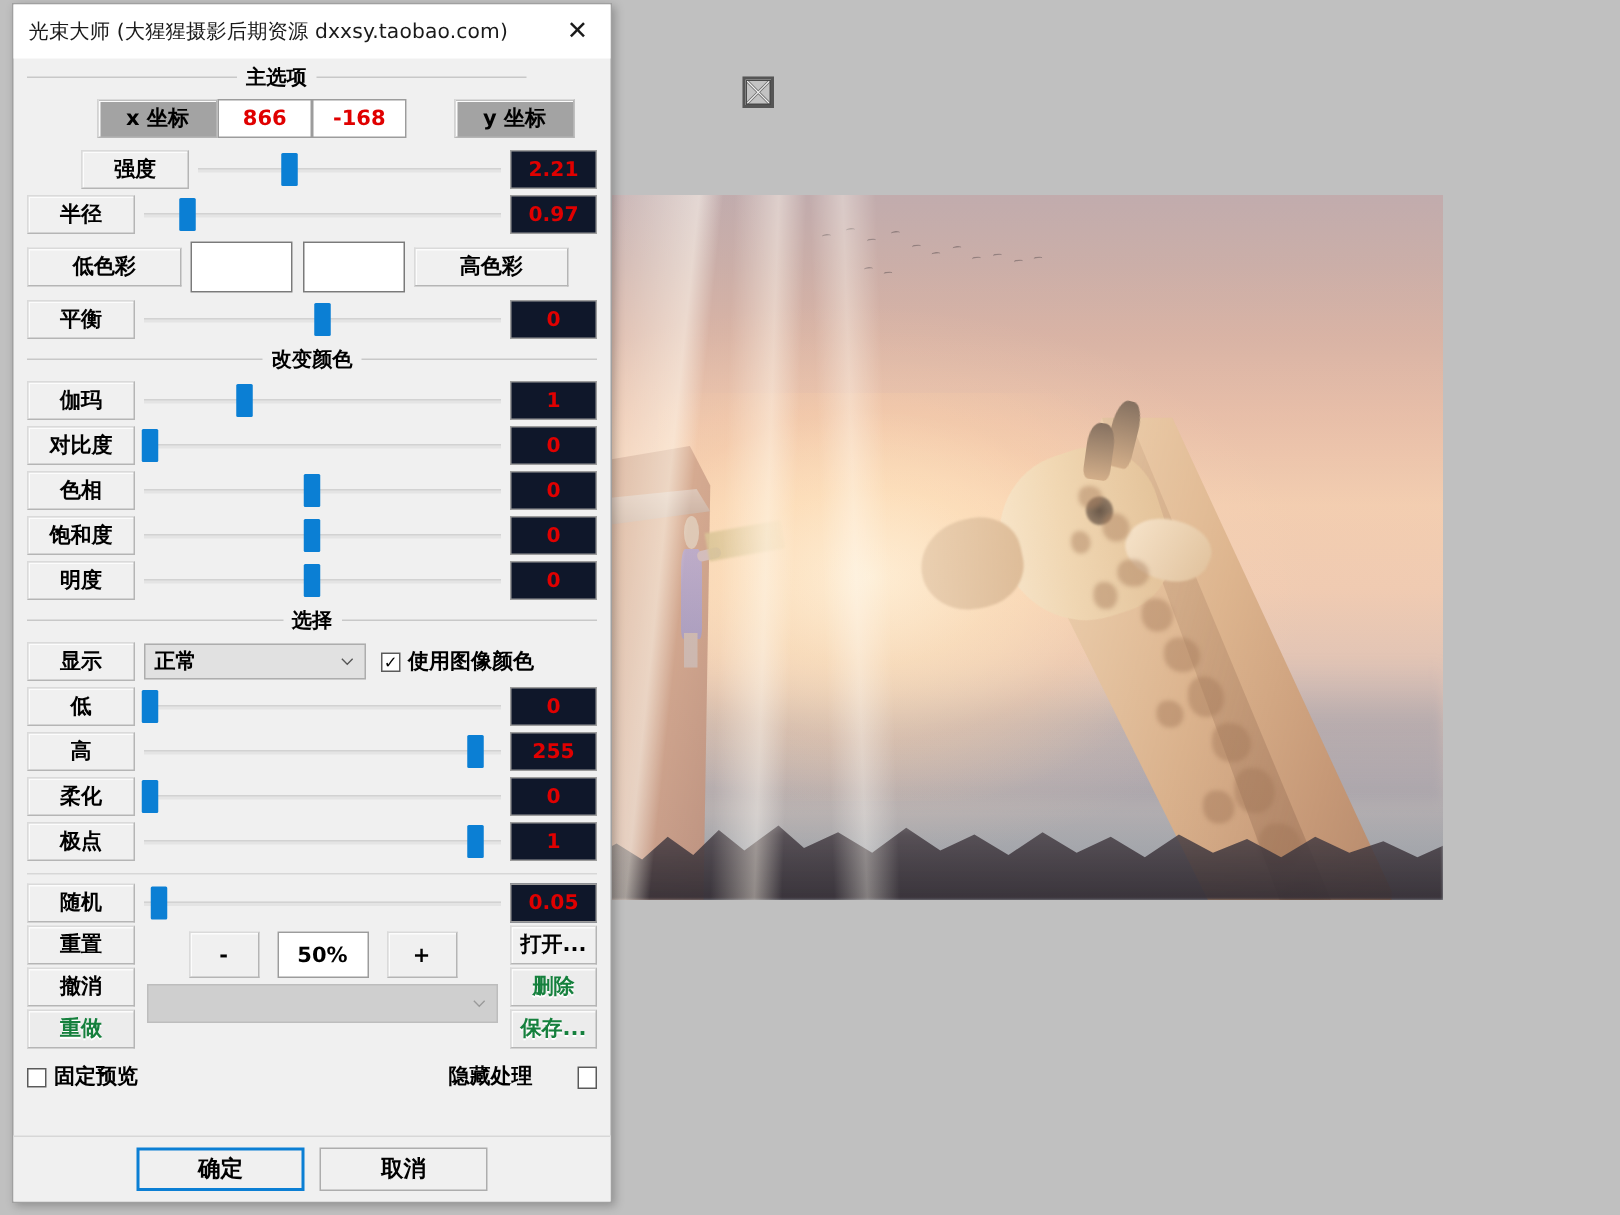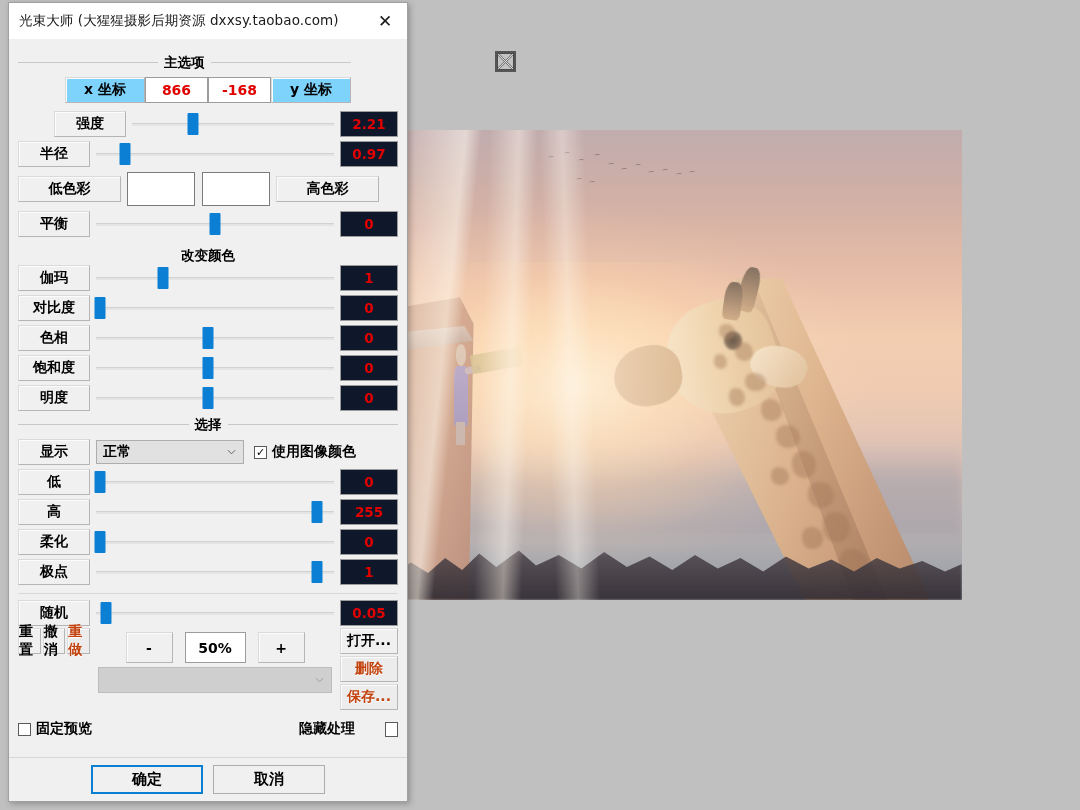--- a/index.html
+++ b/index.html
@@ -200,21 +200,21 @@
   }
   #title-text {
     font-size:13.5px; color:#1a1a1a; white-space:nowrap; letter-spacing:0.1px;
   }
   #close-btn {
     margin-left:auto; width:44px; height:34px; display:flex;
     align-items:center; justify-content:center; cursor:pointer;
     font-size:17px; color:#1a1a1a; font-family:"DejaVu Sans",sans-serif;
   }
 
-  #dlg-body { flex:1 1 auto; padding:11px 9px 0 9px; position:relative; }
+  #dlg-body { flex:1 1 auto; padding:0 9px 0 9px; position:relative; }
 
   
   .group-cap {
     display:flex; align-items:center; gap:6px; height:19px;
     font-size:13.5px; font-weight:bold; color:#000; user-select:none;
   }
   .group-cap .rule { flex:1 1 auto; height:1px; background:#c8c8c8; }
   .group-cap .cap-text { font-weight:bold; }
 
   
@@ -246,24 +246,24 @@
     width:58px; height:26px; flex:0 0 58px;
     background:#0f172a; border:1px solid #9c9c9c;
     display:flex; align-items:center; justify-content:center;
     color:#e00000; font-size:13.5px; font-weight:bold;
     font-family:"DejaVu Sans",sans-serif;
   }
 
   
   #coord-row { display:flex; align-items:center; height:30px; justify-content:center; gap:0; }
   .coord-lbl {
-    width:80px; height:26px; background:#7dd3fc;
+    width:80px; height:26px; background:#a3a3a3;
     border:1px solid #b5b5b5; border-top-color:#dadada; border-left-color:#dadada;
     display:flex; align-items:center; justify-content:center;
-    font-size:14px; font-weight:bold; box-shadow: inset 1px 1px 0 #fcfcfc;
+    font-size:14px; font-weight:bold; box-shadow: inset 1px 1px 0 #fcfcfc; margin-left: 32px;
   }
   .coord-val {
     width:63px; height:26px; background:#fff; border:1px solid #9c9c9c;
     display:flex; align-items:center; justify-content:center;
     color:#e00000; font-size:14px; font-weight:bold;
   }
 
   
   .ddl {
     height:24px; background:#e1e1e1;
@@ -294,21 +294,21 @@
   .chk-label { font-size:14px; font-weight:bold; }
 
   
   .sbtn {
     height:26px; background:#f0f0f0; border:1px solid #b5b5b5;
     border-top-color:#dadada; border-left-color:#dadada;
     display:flex; align-items:center; justify-content:center;
     font-size:14px; font-weight:bold; box-shadow: inset 1px 1px 0 #fcfcfc;
     cursor:pointer;
   }
-  .sbtn.disabled { color:#c2410c; background:#ececec; text-shadow:0 1px 0 #fff; cursor:default; }
+  .sbtn.disabled { color:#15803d; background:#ececec; text-shadow:0 1px 0 #fff; cursor:default; }
 
   #footer {
     flex:0 0 auto; height:44px; border-top:1px solid #d7d7d7;
     display:flex; align-items:center; justify-content:center; gap:10px;
     background:#f0f0f0;
   }
   .big-btn {
     width:112px; height:29px; background:#f0f0f0; border:1px solid #adadad;
     display:flex; align-items:center; justify-content:center;
     font-size:15px; font-weight:bold; cursor:pointer;
@@ -447,21 +447,21 @@
 
     <div class="row">
       <div class="lbl-btn">平衡</div>
       <div class="slider">
         <div class="track"></div>
           <div class="thumb" style="left:50%"></div>
       </div>
       <div class="valbox">0</div>
     </div>
 
-    <div class="group-cap" style="margin-top:2px;flex-direction:column;">
+    <div class="group-cap" style="margin-top:2px;">
       <div class="rule"></div>
       <span class="cap-text">改变颜色</span>
       <div class="rule"></div>
     </div>
 
     <div class="row" style="margin-top:3px;">
       <div class="lbl-btn">伽玛</div>
       <div class="slider">
         <div class="track"></div>
           <div class="thumb" style="left:28%"></div>
@@ -562,21 +562,21 @@
       <div class="lbl-btn">随机</div>
       <div class="slider">
         <div class="track"></div>
           <div class="thumb" style="left:4%"></div>
       </div>
       <div class="valbox">0.05</div>
     </div>
 
     <div style="display:flex;gap:0;align-items:flex-start;">
 
-      <div style="flex:0 0 72px;display:flex;gap:2px;">
+      <div style="flex:0 0 72px;display:flex;flex-direction:column;gap:2px;">
         <div class="sbtn">重置</div>
         <div class="sbtn">撤消</div>
         <div class="sbtn disabled">重做</div>
       </div>
 
       <div style="flex:1 1 auto;display:flex;flex-direction:column;gap:4px;padding:4px 8px 0 8px;">
         <div style="display:flex;gap:12px;justify-content:center;align-items:center;">
           <div class="sbtn" style="width:47px;height:31px;">-</div>
           <div style="width:61px;height:31px;background:#fff;border:1px solid #9c9c9c;display:flex;align-items:center;justify-content:center;font-size:14px;font-weight:bold;">
             <span>50%</span>

